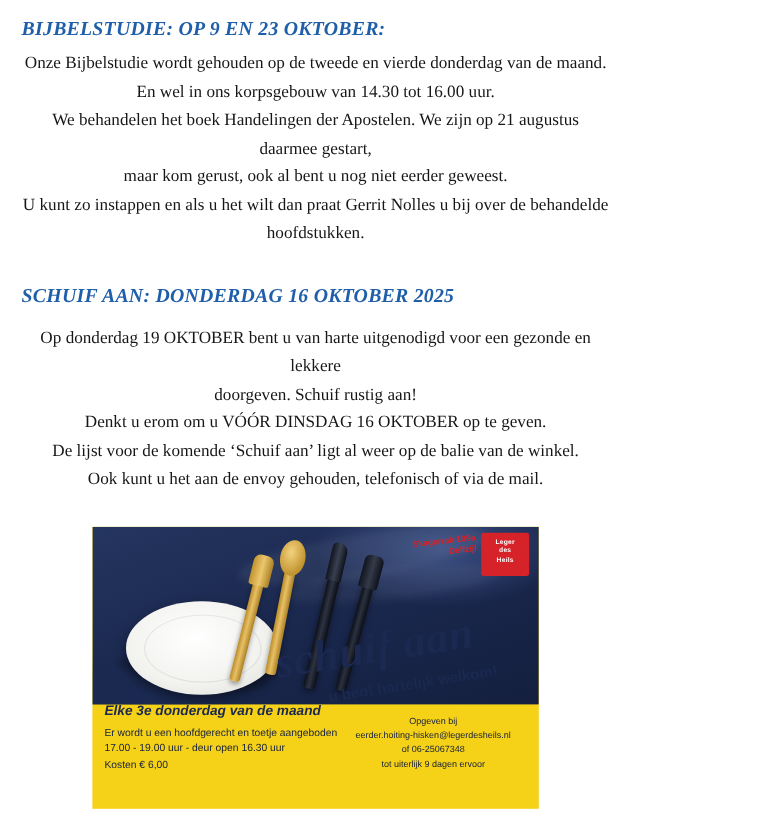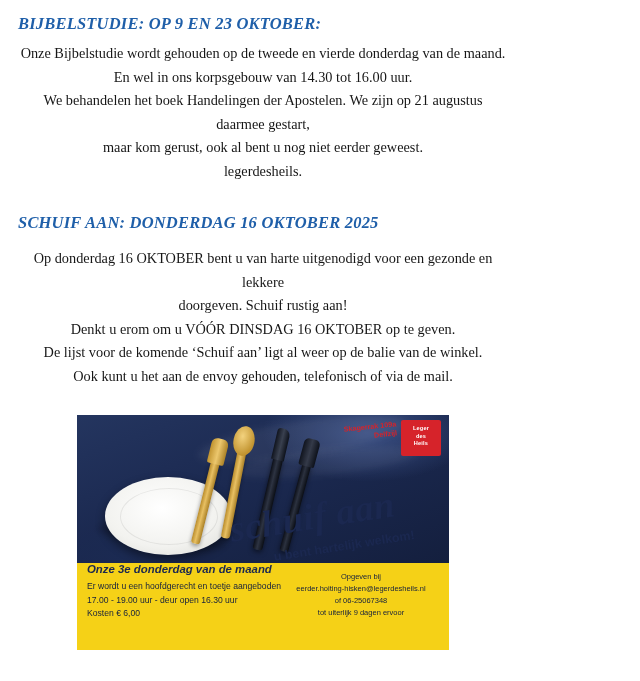--- a/index.html
+++ b/index.html
@@ -261,29 +261,30 @@
 
 <div class="page">
 
   <div class="section">
     <div class="heading">BIJBELSTUDIE: OP 9 EN 23 OKTOBER:</div>
     <div class="gap-after-heading"></div>
     <p class="body-line para">Onze Bijbelstudie wordt gehouden op de tweede en vierde donderdag van de maand.</p>
     <p class="body-line para">En wel in ons korpsgebouw van 14.30 tot 16.00 uur.</p>
     <p class="body-line para">We behandelen het boek Handelingen der Apostelen. We zijn op 21 augustus daarmee gestart,</p>
     <p class="body-line para">maar kom gerust, ook al bent u nog niet eerder geweest.</p>
-    <p class="body-line para">legerdesheils.</p>
+    <p class="body-line para">U kunt zo instappen en als u het wilt dan praat Gerrit Nolles u bij over de behandelde</p>
+    <p class="body-line para">hoofdstukken.</p>
   </div>
 
   <div class="block-gap"></div>
 
   <div class="section">
     <div class="heading">SCHUIF AAN: DONDERDAG 16 OKTOBER 2025</div>
     <div class="heading2-gap"></div>
-    <p class="body-line para">Op donderdag 16 OKTOBER bent u van harte uitgenodigd voor een gezonde en lekkere</p>
+    <p class="body-line para">Op donderdag 19 OKTOBER bent u van harte uitgenodigd voor een gezonde en lekkere</p>
     <p class="body-line para">doorgeven. Schuif rustig aan!</p>
     <p class="body-line para">Denkt u erom om u VÓÓR DINSDAG 16 OKTOBER  op te geven.</p>
     <p class="body-line para">De lijst voor de komende ‘Schuif aan’ ligt al weer op de balie van de winkel.</p>
     <p class="body-line para">Ook kunt u het aan de envoy gehouden, telefonisch of via de mail.</p>
   </div>
 
   <div class="flyer-wrap">
     <div class="flyer">
 
       <div class="photo">
@@ -305,21 +306,21 @@
       <div class="logo-block">
         <div>Leger</div>
         <div>des</div>
         <div>Heils</div>
       </div>
 
       <div class="schuif-aan">schuif aan</div>
       <div class="welkom">u bent hartelijk welkom!</div>
 
       <div class="left-info">
-        <div class="li-title">Onze 3e donderdag van de maand</div>
+        <div class="li-title">Elke 3e donderdag van de maand</div>
         <div class="li-line">Er wordt u een hoofdgerecht en toetje aangeboden</div>
         <div class="li-line">17.00 - 19.00 uur - deur open 16.30 uur</div>
         <div class="li-line">Kosten € 6,00</div>
       </div>
 
       <div class="right-info">
         <div class="ri-line">Opgeven bij</div>
         <div class="ri-line">eerder.hoiting-hisken@legerdesheils.nl</div>
         <div class="ri-line">of 06-25067348</div>
         <div class="ri-line">tot uiterlijk 9 dagen ervoor</div>

